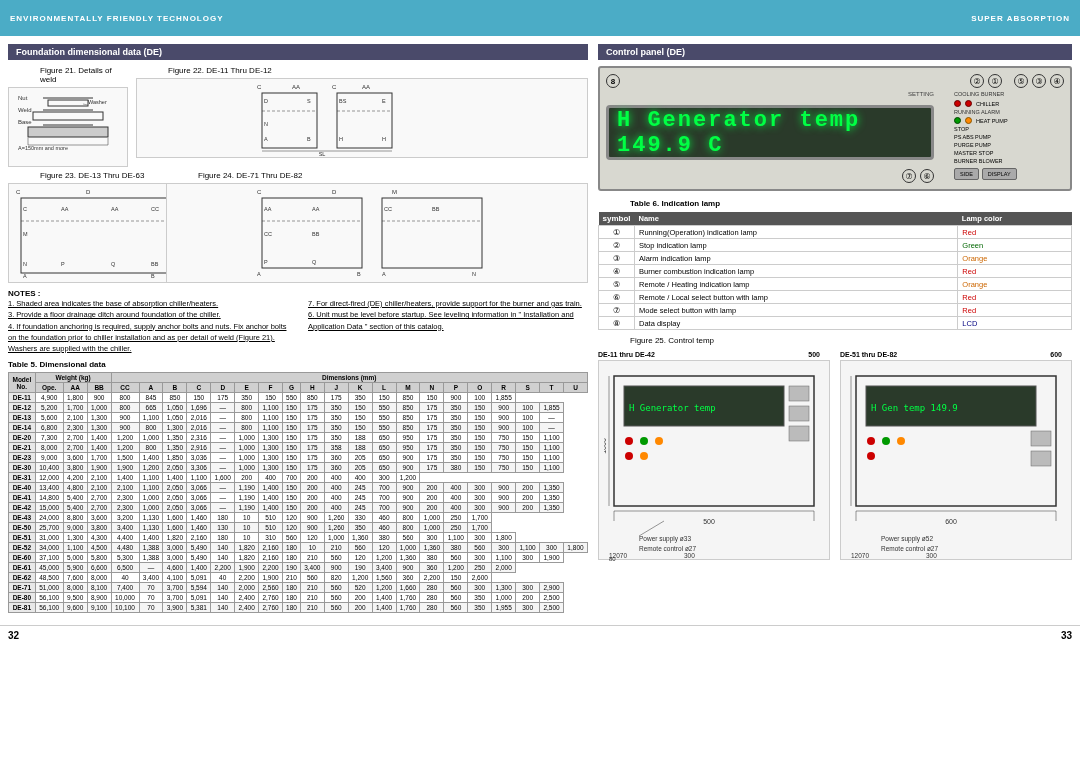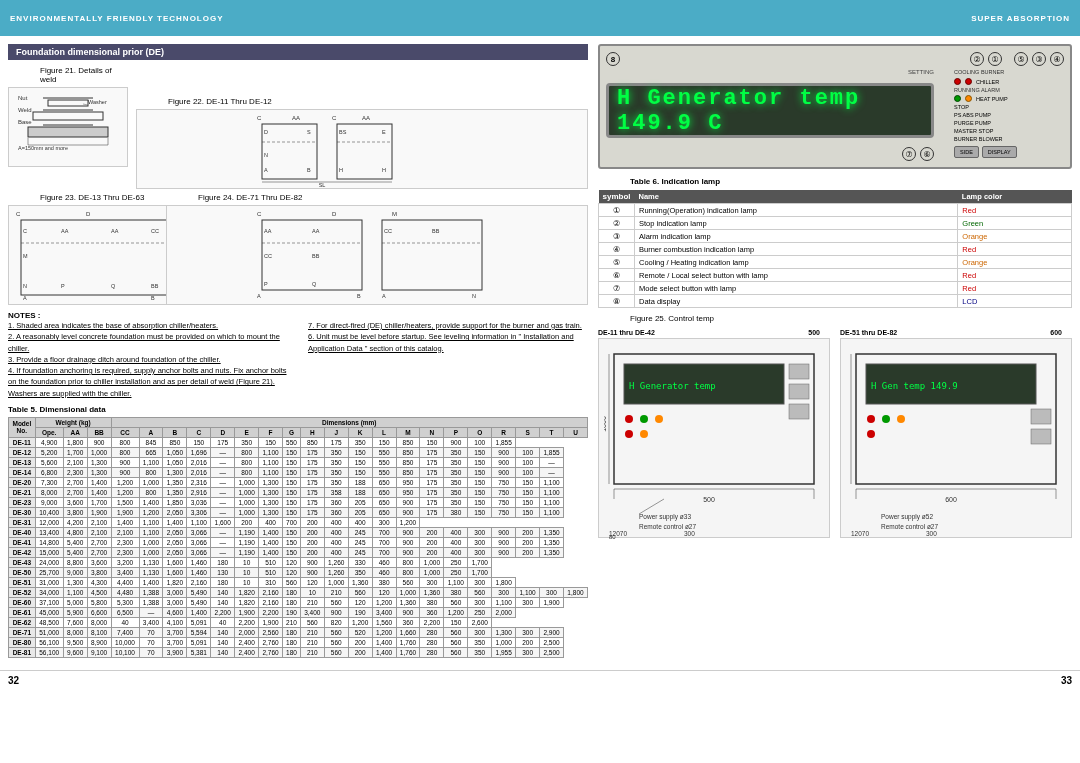--- a/index.html
+++ b/index.html
@@ -261,21 +261,21 @@
 <body>
 
 <div class="header">
   <span class="header-left">Environmentally Friendly Technology</span>
   <span class="header-right">Super Absorption</span>
 </div>
 
 <div class="main-content">
 
   <div class="left-panel">
-    <div class="section-header">Foundation dimensional prior (DE)</div>
+    <div class="section-header">Foundation dimensional data (DE)</div>
 
     <div class="diagram-area" style="margin-bottom:4px;">
 
       <div style="width:120px;">
         <div class="figure-label">
           <span>Figure 21.</span> <span>Details of weld</span>
         </div>
         <div class="diagram-box" style="width:120px; height:80px;">
           <svg width="110" height="75">
 
@@ -292,21 +292,21 @@
             <text x="75" y="14" font-size="5.5" fill="#333">Washer</text>
             <line x1="75" y1="15" x2="70" y2="14" stroke="#555" stroke-width="0.5"></line>
             <text x="5" y="60" font-size="5.5" fill="#333">A=150mm and more</text>
             <line x1="15" y1="48" x2="15" y2="55" stroke="#333" stroke-width="0.5" marker-end="url(#arrow)"></line>
             <line x1="95" y1="48" x2="95" y2="55" stroke="#333" stroke-width="0.5"></line>
             <line x1="15" y1="55" x2="95" y2="55" stroke="#333" stroke-width="0.5"></line>
           </svg>
         </div>
       </div>
 
-      <div style="flex:1;margin-top:31px;">
+      <div style="flex:1;">
         <div class="figure-label">
           <span>Figure 22.</span> <span>DE-11 Thru DE-12</span>
         </div>
         <div class="diagram-box" style="width:100%; height:80px;">
           <svg width="220" height="75">
 
             <text x="5" y="8" font-size="6" fill="#333">C</text>
             <text x="80" y="8" font-size="6" fill="#333">C</text>
             <text x="40" y="8" font-size="6" fill="#333">AA</text>
             <text x="110" y="8" font-size="6" fill="#333">AA</text>
@@ -391,21 +391,20 @@
           </svg>
         </div>
       </div>
     </div>
 
     <div class="notes-section">
       <div class="notes-title">NOTES :</div>
       <div class="notes-two-col">
         <div class="notes-col">
           <p>1.  Shaded area indicates the base of absorption chiller/heaters.</p>
-          <p>2.  A reasonably level concrete foundation must be provided on which to mount the chiller.</p>
           <p>3.  Provide a floor drainage ditch around foundation of the chiller.</p>
           <p>4.  If foundation anchoring is required, supply anchor bolts and nuts. Fix anchor bolts on the foundation prior to chiller installation and as per detail of weld (Figure 21). Washers are supplied with the chiller.</p>
         </div>
         <div class="notes-col">
           <p>7.  For direct-fired (DE) chiller/heaters, provide support for the burner and gas train.</p>
           <p>6.  Unit must be level before startup. See leveling information in " Installation and Application Data " section of this catalog.</p>
         </div>
       </div>
     </div>
 
@@ -974,20 +973,21 @@
               <td>1,955</td>
               <td>300</td>
               <td>2,500</td>
             </tr>
           </tbody>
       </table>
     </div>
   </div>
 
   <div class="right-panel">
+    <div class="section-header">Control panel (DE)</div>
 
     <div class="control-panel-box">
 
       <div style="display:flex; justify-content:space-between; margin-bottom:3px;">
         <div style="font-size:9px; font-weight:bold;">
           <span style="border:1.5px solid #333; border-radius:50%; display:inline-flex; width:14px; height:14px; align-items:center; justify-content:center; font-size:8px;">8</span>
         </div>
         <div style="display:flex; gap:4px;">
           <span style="border:1.5px solid #333; border-radius:50%; display:inline-flex; width:14px; height:14px; align-items:center; justify-content:center; font-size:8px;">②</span>
           <span style="border:1.5px solid #333; border-radius:50%; display:inline-flex; width:14px; height:14px; align-items:center; justify-content:center; font-size:8px;">①</span>
@@ -1069,21 +1069,21 @@
               <td>Alarm indication lamp</td>
               <td style="color: rgb(204, 102, 0);">Orange</td>
             </tr>
             <tr>
               <td class="symbol-col">④</td>
               <td>Burner combustion indication lamp</td>
               <td style="color: rgb(204, 0, 0);">Red</td>
             </tr>
             <tr>
               <td class="symbol-col">⑤</td>
-              <td>Cooling / Heating indication lamp</td>
+              <td>Remote / Heating indication lamp</td>
               <td style="color: rgb(204, 102, 0);">Orange</td>
             </tr>
             <tr>
               <td class="symbol-col">⑥</td>
               <td>Remote / Local select button with lamp</td>
               <td style="color: rgb(204, 0, 0);">Red</td>
             </tr>
             <tr>
               <td class="symbol-col">⑦</td>
               <td>Mode select button with lamp</td>

